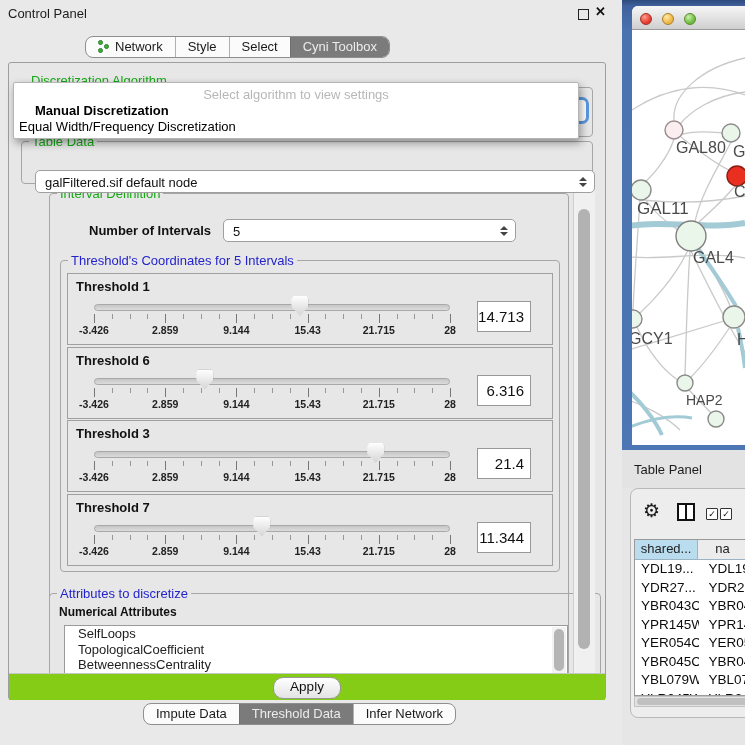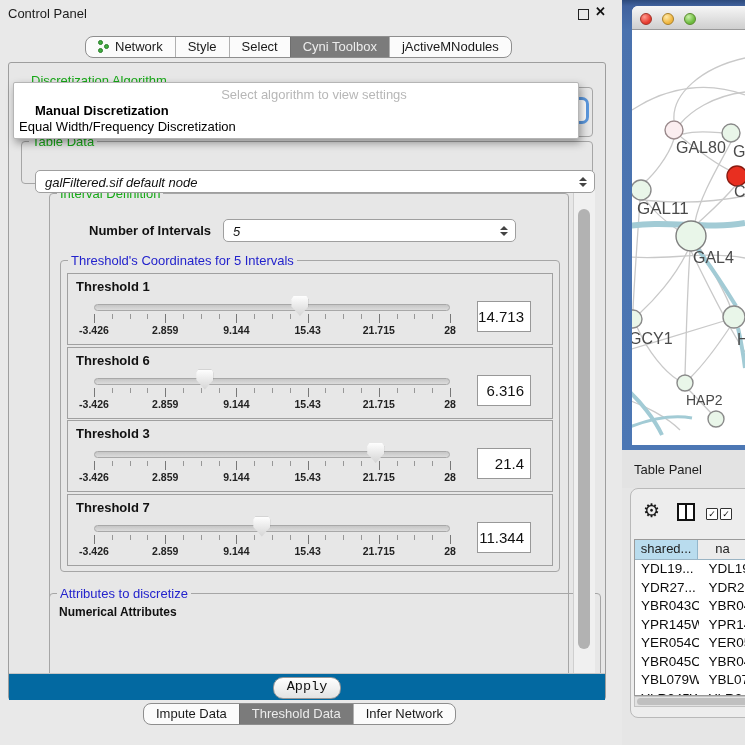--- a/index.html
+++ b/index.html
@@ -27,27 +27,27 @@
   .group>.legend{position:absolute;top:-8px;left:7px;background:#e7e7e7;padding:0 3px;font-size:13px;white-space:nowrap;}
   .legend.green{color:#17a817;}
   .legend.blue{color:#2323cc;}
 
   #algo-group{left:12px;top:24px;width:572px;height:50px;}
   #algo-legend{position:absolute;left:19px;top:10px;font-size:13px;color:#17a817;background:#e7e7e7;padding:0 3px;}
   #algo-combo-ring{position:absolute;left:556px;top:34px;width:24px;height:27px;border:3px solid #5b97dd;border-radius:7px;background:#fff;box-sizing:border-box;}
 
   
   #algo-popup{position:absolute;left:4px;top:19px;width:566px;height:57px;background:#fff;border:1px solid #b5b5b5;border-radius:2px;box-shadow:2px 4px 9px rgba(0,0,0,.38);z-index:40;box-sizing:border-box;}
-  #algo-popup .ph{position:absolute;left:0;top:4px;width:100%;text-align:center;font-size:13px;color:#b7b7b7;padding-left:18px;}
+  #algo-popup .ph{position:absolute;left:0;top:4px;width:100%;text-align:center;font-size:13px;color:#b7b7b7;}
   #algo-popup .opt{position:absolute;left:5px;font-size:13px;color:#000;white-space:nowrap;}
   #algo-popup .opt.b{font-weight:bold;top:20px;padding-left:16px;}
   #algo-popup .opt.r{top:36px;}
 
   #tabledata-group{left:12px;top:78px;width:572px;height:43px;z-index:5;}
-  .combo{position:absolute;background:#fff;border:1px solid #9f9f9f;border-radius:5px;box-sizing:border-box;font-size:13px;color:#111;font-style:italic;}
+  .combo{position:absolute;background:#fff;border:1px solid #9f9f9f;border-radius:5px;box-sizing:border-box;font-size:13px;color:#111;}
   .combo .cv{position:absolute;left:9px;top:50%;transform:translateY(-50%);white-space:nowrap;}
   .spin{position:absolute;right:7px;top:50%;transform:translateY(-50%);display:flex;flex-direction:column;gap:2px;}
   .spin i{display:block;width:0;height:0;border-left:4px solid transparent;border-right:4px solid transparent;}
   .spin .up{border-bottom:4px solid #444;}
   .spin .dn{border-top:4px solid #444;}
   #tabledata-combo{left:13px;top:28px;width:560px;height:23px;}
 
   #interval-group{left:40px;top:130px;width:520px;height:498px;}
   #num-int-label{position:absolute;left:39px;top:29px;font-size:13px;font-weight:bold;color:#111;}
   #num-int-combo{left:173px;top:25px;width:293px;height:23px;}
@@ -69,21 +69,21 @@
   #attr-list{position:absolute;left:14px;top:31px;width:504px;height:52px;background:#fff;border:1px solid #9a9a9a;box-sizing:border-box;overflow:hidden;}
   #attr-list .item{font-size:13px;color:#222;line-height:15.5px;padding-left:13px;white-space:nowrap;}
   #attr-vscroll{position:absolute;right:1px;top:1px;width:14px;height:48px;background:#f2f2f2;}
   #attr-vscroll .thumb{position:absolute;left:2px;top:2px;width:10px;height:42px;background:#b5b5b5;border-radius:5px;}
 
   
   #main-vscroll{position:absolute;left:564px;top:124px;width:21px;height:486px;border-left:1px solid #cfcfcf;background:#f0f0f0;}
   #main-vscroll .thumb{position:absolute;left:4px;top:22px;width:12px;height:440px;background:#b2b2b2;border-radius:6px;}
 
   
-  #apply-strip{position:absolute;left:0;top:610px;width:596px;height:26px;border-top:1px solid #c6c6c6;background:#0369a1;font-family:Liberation Mono, monospace;}
+  #apply-strip{position:absolute;left:0;top:610px;width:596px;height:26px;border-top:1px solid #c6c6c6;background:#84cc16;}
   #apply-btn{position:absolute;left:50%;top:3px;transform:translateX(-50%);width:66px;height:20px;border:1px solid #979797;border-radius:10px;background:linear-gradient(#ffffff,#e3e3e3);font-size:13.5px;color:#111;text-align:center;line-height:18px;}
 
   
   #desktop{position:absolute;left:622px;top:0;width:123px;height:450px;background:linear-gradient(180deg,#2d4a7c 0,#40619d 6px,#4a72ae 30px,#4c77b4 100%);}
   #net-window{position:absolute;left:632px;top:6px;width:113px;height:439px;background:#fff;border-top-left-radius:6px;overflow:hidden;}
   #net-titlebar{position:absolute;left:0;top:0;width:100%;height:24px;background:linear-gradient(#f6f6f6,#cfcfcf);border-bottom:1px solid #9a9a9a;box-sizing:border-box;}
   .tl{position:absolute;top:7px;width:12px;height:12px;border-radius:50%;box-sizing:border-box;}
   #tl-red{left:8px;background:radial-gradient(circle at 35% 30%,#ff9a8e,#e63a2e 65%);border:1px solid #a03328;}
   #tl-yellow{left:30px;background:radial-gradient(circle at 35% 30%,#ffe9a8,#efb53e 65%);border:1px solid #a8802a;}
   #tl-green{left:52px;background:radial-gradient(circle at 35% 30%,#c9f0a8,#6cbb3e 65%);border:1px solid #5a8a2e;}
@@ -147,23 +147,20 @@
       </div>
       <div class="sg">
           <span>Style</span>
         </div>
       <div class="sg">
           <span>Select</span>
         </div>
       <div class="sg sel">
           <span>Cyni Toolbox</span>
         </div>
-      <div class="sg">
-          <span>jActiveMNodules</span>
-        </div>
     </div>
 
     <div id="frame">
 
       <div class="group" id="algo-group"></div>
       <span id="algo-legend">Discretization Algorithm</span>
       <div id="algo-combo-ring"></div>
 
       <div id="algo-popup">
         <div class="ph">Select algorithm to view settings</div>
@@ -267,20 +264,29 @@
     </div>
     <div class="th-value">11.344</div>
   </div>
 </div>
         </div>
       </div>
 
       <div class="group" id="attr-group">
         <span class="legend blue">Attributes to discretize</span>
         <span id="attr-list-label">Numerical Attributes</span>
+        <div id="attr-list">
+
+        <div class="item">SelfLoops</div>
+            <div class="item">TopologicalCoefficient</div>
+            <div class="item">BetweennessCentrality</div>
+            <div id="attr-vscroll">
+              <div class="thumb"></div>
+            </div>
+          </div>
       </div>
 
       <div id="main-vscroll">
           <div class="thumb"></div>
         </div>
 
       <div id="apply-strip">
         <div id="apply-btn">Apply</div>
       </div>
     </div>

